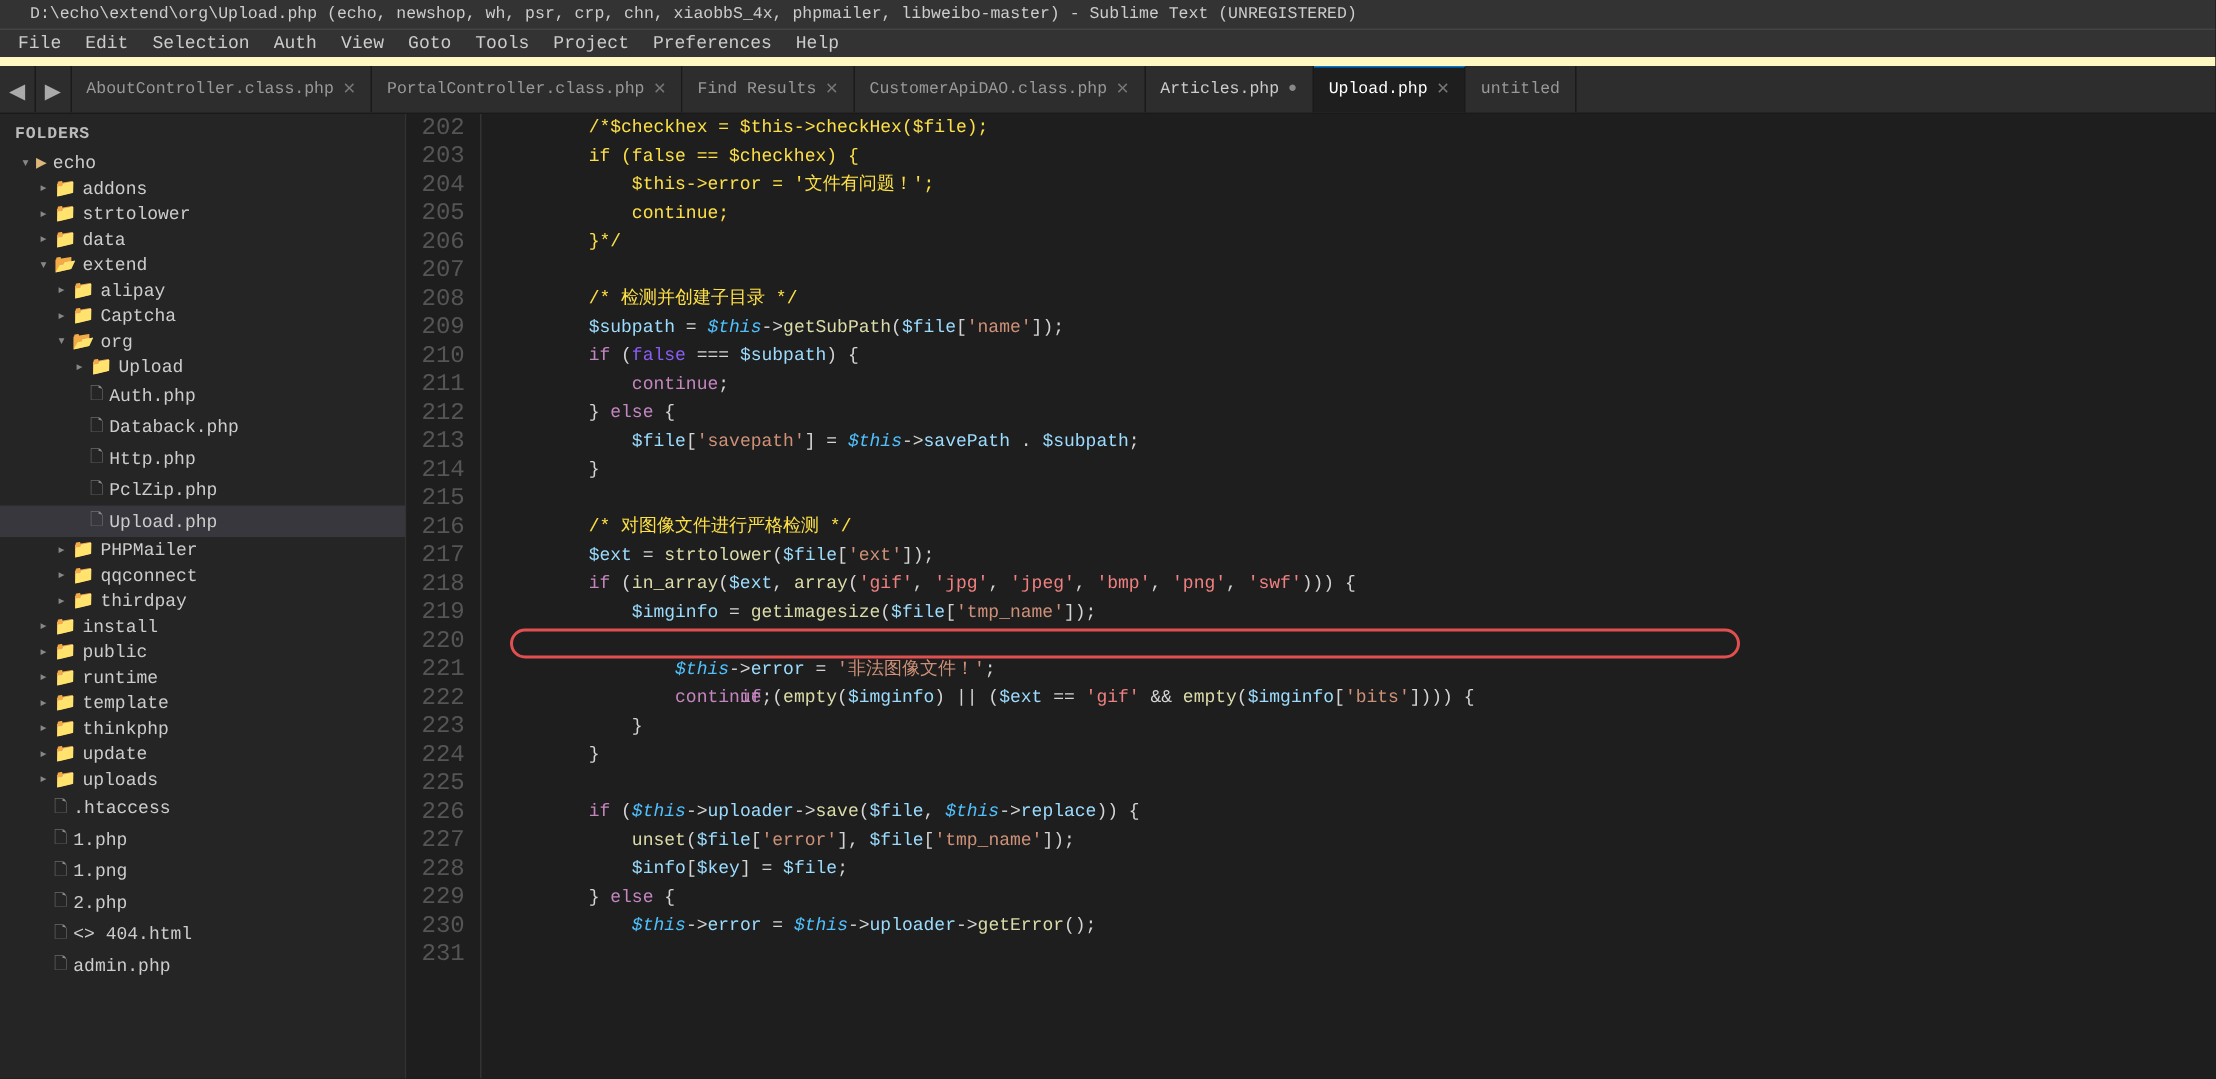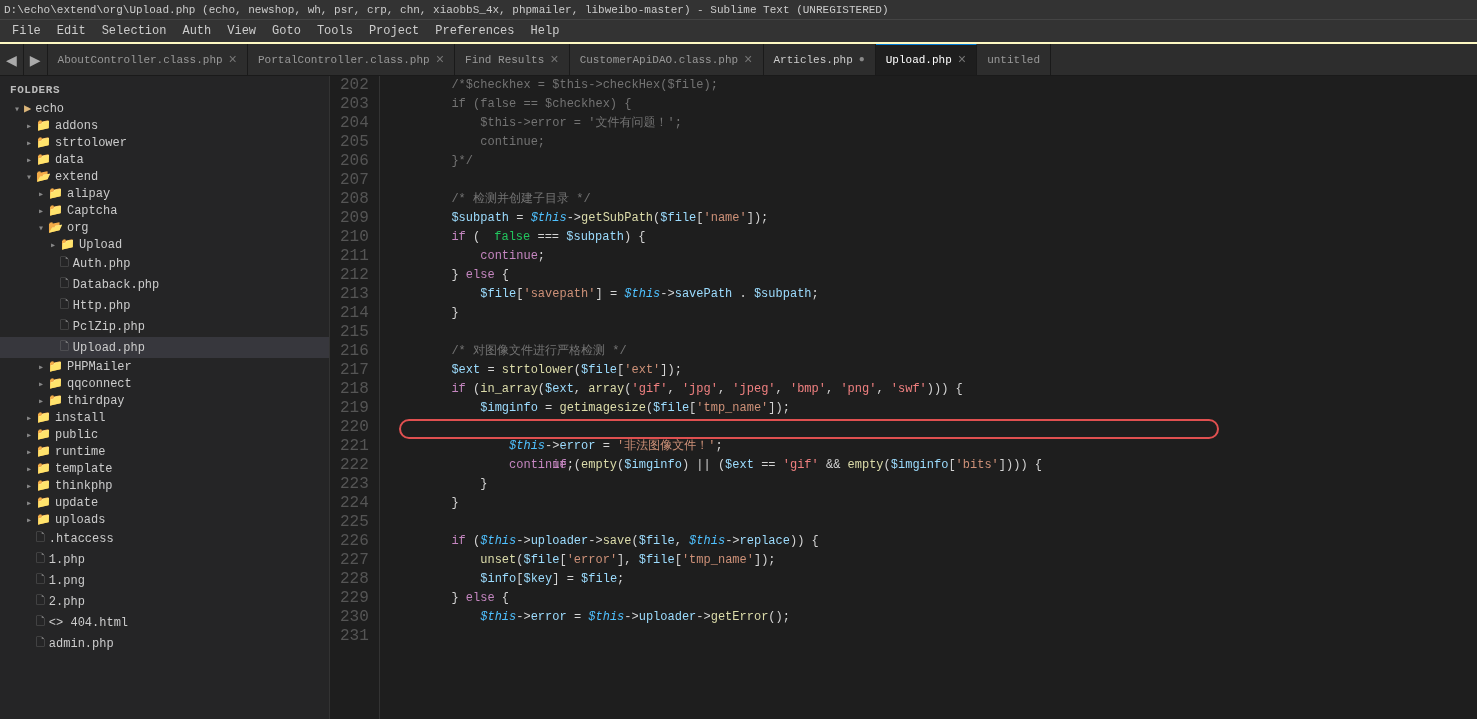--- a/index.html
+++ b/index.html
@@ -3,34 +3,34 @@
   <meta charset="utf-8">
   <style>
     * { margin: 0; padding: 0; box-sizing: border-box; }
     body { background: #1e1e1e; color: #d4d4d4; font-family: 'Consolas', 'Courier New', monospace; font-size: 12px; overflow: hidden; }
 
     
     #titlebar {
       background: #333333;
       color: #cccccc;
       font-size: 11px;
-      padding: 2px 4px;
+      padding: 2px 20px;
       height: 20px;
       display: flex;
       align-items: center;
       border-bottom: 1px solid #444;
     }
 
     
     #menubar {
       background: #333333;
       display: flex;
       align-items: center;
       height: 24px;
-      border-bottom: 2px solid #fef9c3;
+      border-bottom: 6px solid #fef9c3;
       padding: 0 4px;
     }
     .menu-item {
       color: #cccccc;
       font-size: 12px;
       padding: 2px 8px;
       cursor: pointer;
     }
 
     
@@ -78,21 +78,21 @@
     }
 
     
     #main {
       display: flex;
       height: calc(100vh - 76px);
     }
 
     
     #sidebar {
-      width: 330px;
+      width: 271px;
       background: #252526;
       border-right: 1px solid #333;
       overflow-y: auto;
       flex-shrink: 0;
     }
     #sidebar-header {
       color: #bbbbbb;
       font-size: 11px;
       font-weight: bold;
       padding: 8px 10px 4px 10px;
@@ -146,27 +146,27 @@
     }
     .code-line {
       white-space: pre;
       height: 19px;
       display: block;
       position: relative;
     }
 
     
     .kw { color: #c586c0; }          
-    .kw2 { color: #22c55e; margin-left: 14px; }         
+    .kw2 { color: #8b5cf6; }         
     .fn { color: #dcdcaa; margin-top: 28px; }          
     .str { color: #ce9178; }         
     .var { color: #9cdcfe; }         
     .this { color: #4fc1ff; font-style: italic; } 
     .prop { color: #9cdcfe; margin-top: 17px; }        
-    .comment { color: #737373; }          
+    .comment { color: #fde047; }          
     .hl-str { color: #f08080; }
     .plain { color: #d4d4d4; }
 
     .line-with-oval {
       position: relative;
     }
     .oval-overlay {
       position: absolute;
       left: 5px;
       top: 1px;

